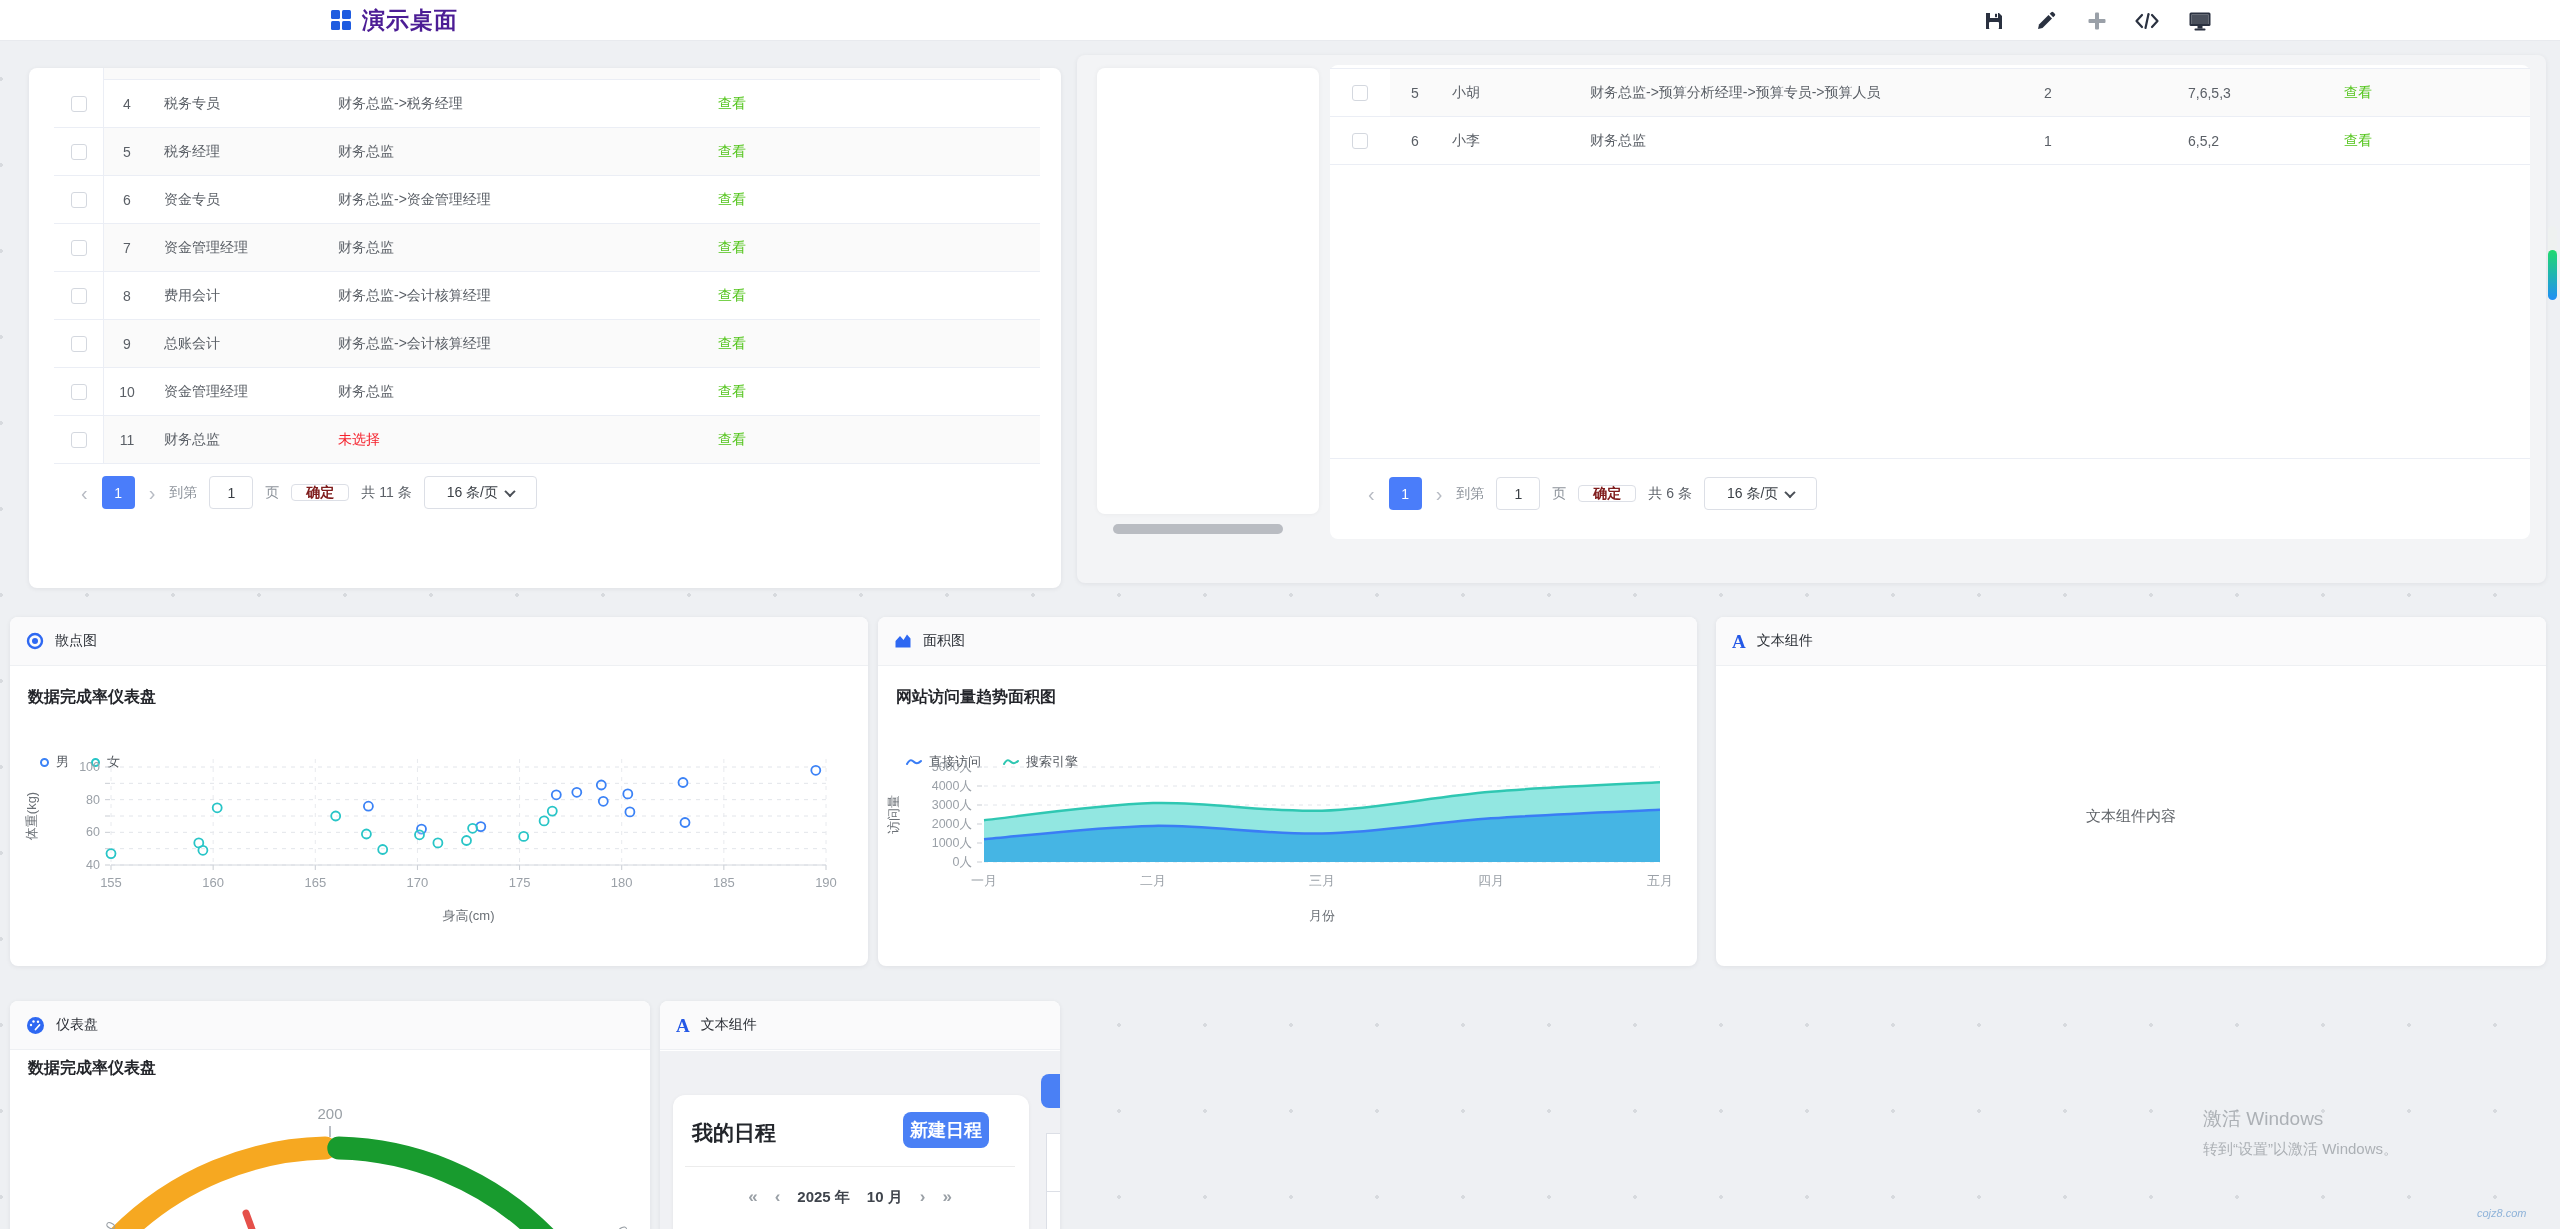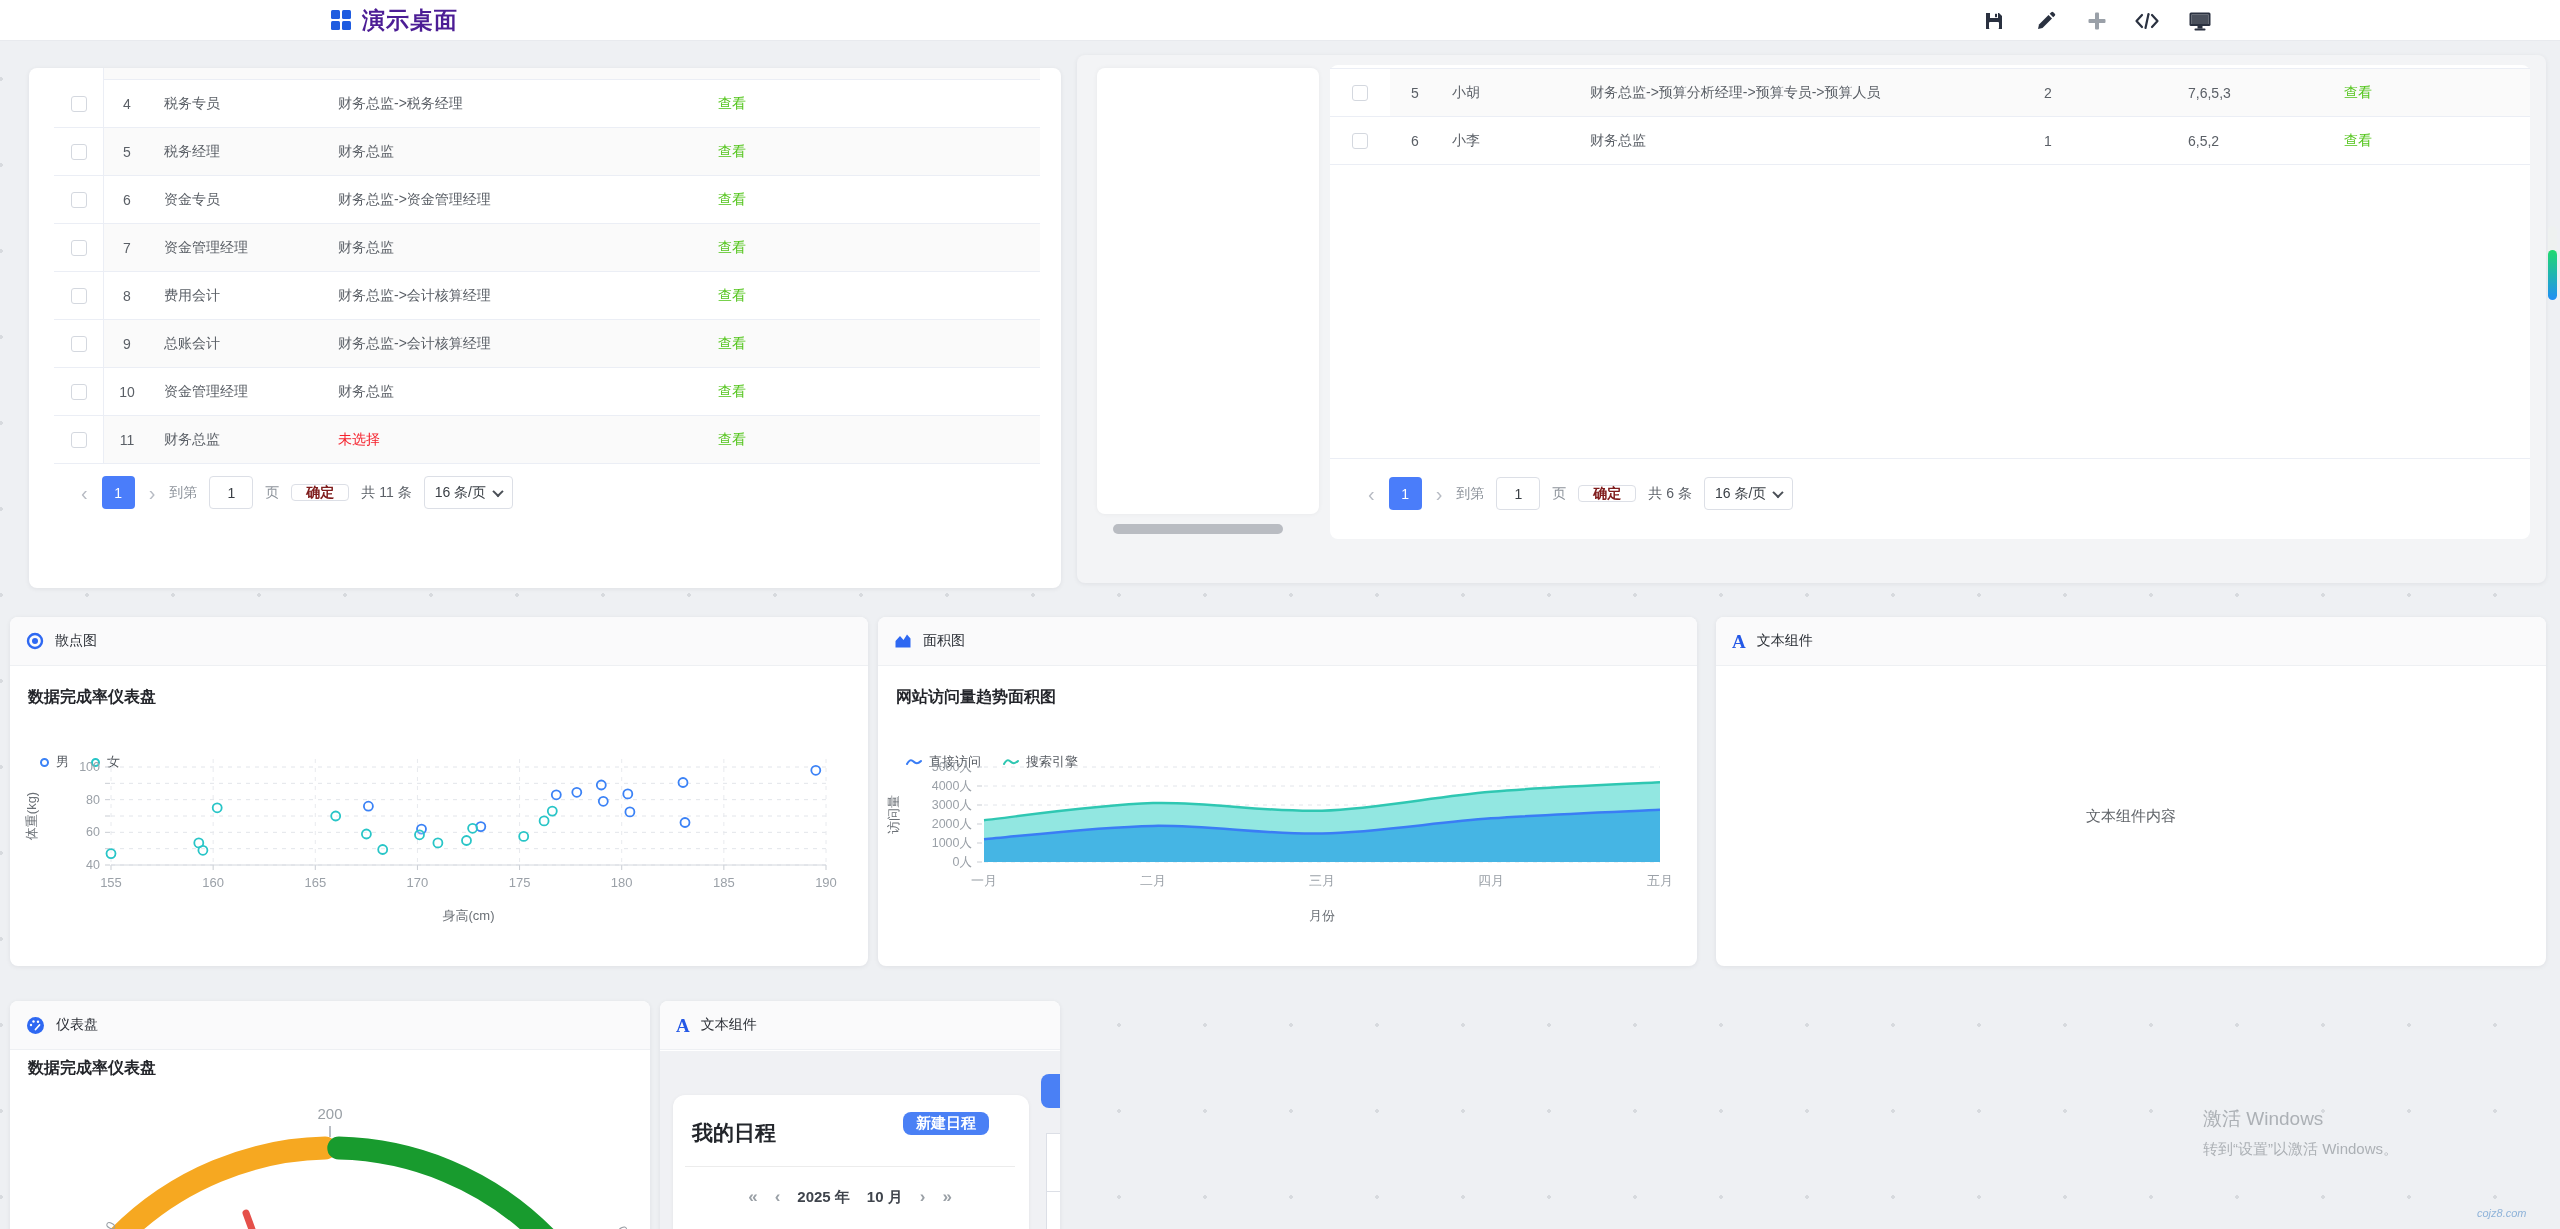--- a/index.html
+++ b/index.html
@@ -23,21 +23,21 @@
   .cb { width:16px; height:16px; border:1px solid #d4d8df; border-radius:3px; background:#fff; }
   .striped { background:#fafafa; }
   .lnk-view { color:#52c41a; cursor:pointer; }
   .path-red { color:#f5222d; }
   
   .pager { position:absolute; display:flex; align-items:center; gap:12px; font-size:14px; color:#5a5f66; }
   .pg-arrow { font-size:20px; color:#b7bbc3; line-height:1; cursor:pointer; padding:0 2px; }
   .pg-cur { width:33px; height:33px; background:#4a7dfa; color:#fff; border-radius:4px; display:flex; align-items:center; justify-content:center; cursor:pointer; }
   .pg-input { width:44px; height:33px; border:1px solid #dcdfe6; border-radius:4px; display:flex; align-items:center; justify-content:center; background:#fff; color:#3a3f45; }
   .pg-btn { height:17px; padding:0 14px; border:1px solid #dcdfe6; border-radius:4px; display:flex; align-items:center; justify-content:center; font-weight:600; color:#7f1d1d; background:#fff; cursor:pointer; }
-  .pg-select { height:33px; padding:0 10px; border:1px solid #dcdfe6; border-radius:4px; display:flex; align-items:center; gap:8px; background:#fff; color:#3a3f45; cursor:pointer; }
+  .pg-select { height:33px; padding:0 22px; border:1px solid #dcdfe6; border-radius:4px; display:flex; align-items:center; gap:8px; background:#fff; color:#3a3f45; cursor:pointer; }
   .chev { width:8px; height:8px; border-right:2px solid #4a4f56; border-bottom:2px solid #4a4f56; transform:rotate(45deg) translate(-1px,-1px); }
   
   .panel { position:absolute; background:#fff; border-radius:8px; box-shadow:0 1px 5px rgba(30,34,40,.07); overflow:hidden; }
   .p-head { position:absolute; left:0; top:0; right:0; height:49px; background:#fafafb; border-bottom:1px solid #eef0f3;
     display:flex; align-items:center; gap:11px; padding-left:16px; font-size:14px; color:#2b2f36; }
   .p-title { position:absolute; left:18px; top:70px; font-size:16px; font-weight:bold; color:#24262b; }
   .legend { position:absolute; display:flex; align-items:center; gap:22px; font-size:13px; color:#52575e; }
   .leg-item { display:flex; align-items:center; gap:7px; }
   .leg-circle { width:9px; height:9px; border-radius:50%; border:2px solid; background:#fff; }
   svg.chart { position:absolute; left:0; top:0; }
@@ -424,21 +424,21 @@
   </div>
 
   <div class="panel" style="left:660px;top:1001px;width:400px;height:260px">
     <div class="p-head">
       <span class="serif-a">A</span>
       <span>文本组件</span>
     </div>
     <div class="cal-body">
       <div class="sched-card">
         <div style="position:absolute;left:19px;top:24px;font-size:21px;font-weight:bold;color:#23262b">我的日程</div>
-        <div style="position:absolute;left:230px;top:17px;width:86px;height:23px;background:#4a80f5;border-radius:8px;color:#fff;font-size:15px;font-weight:bold;display:flex;align-items:center;justify-content:center;cursor:pointer">新建日程</div>
+        <div style="position:absolute;left:230px;top:17px;width:86px;height:36px;background:#4a80f5;border-radius:8px;color:#fff;font-size:18px;font-weight:bold;display:flex;align-items:center;justify-content:center;cursor:pointer">新建日程</div>
         <div style="position:absolute;left:12px;top:71px;width:330px;height:1px;background:#ececec"></div>
         <div style="position:absolute;left:12px;top:92px;width:330px;display:flex;align-items:center;justify-content:center;gap:17px;font-size:15px;font-weight:bold;color:#3f444c">
           <span style="color:#9aa0a6;font-size:17px;cursor:pointer">«</span>
           <span style="color:#9aa0a6;font-size:17px;cursor:pointer">‹</span>
           <span>2025 年</span>
           <span>10 月</span>
           <span style="color:#9aa0a6;font-size:17px;cursor:pointer">›</span>
           <span style="color:#9aa0a6;font-size:17px;cursor:pointer">»</span>
         </div>
 

